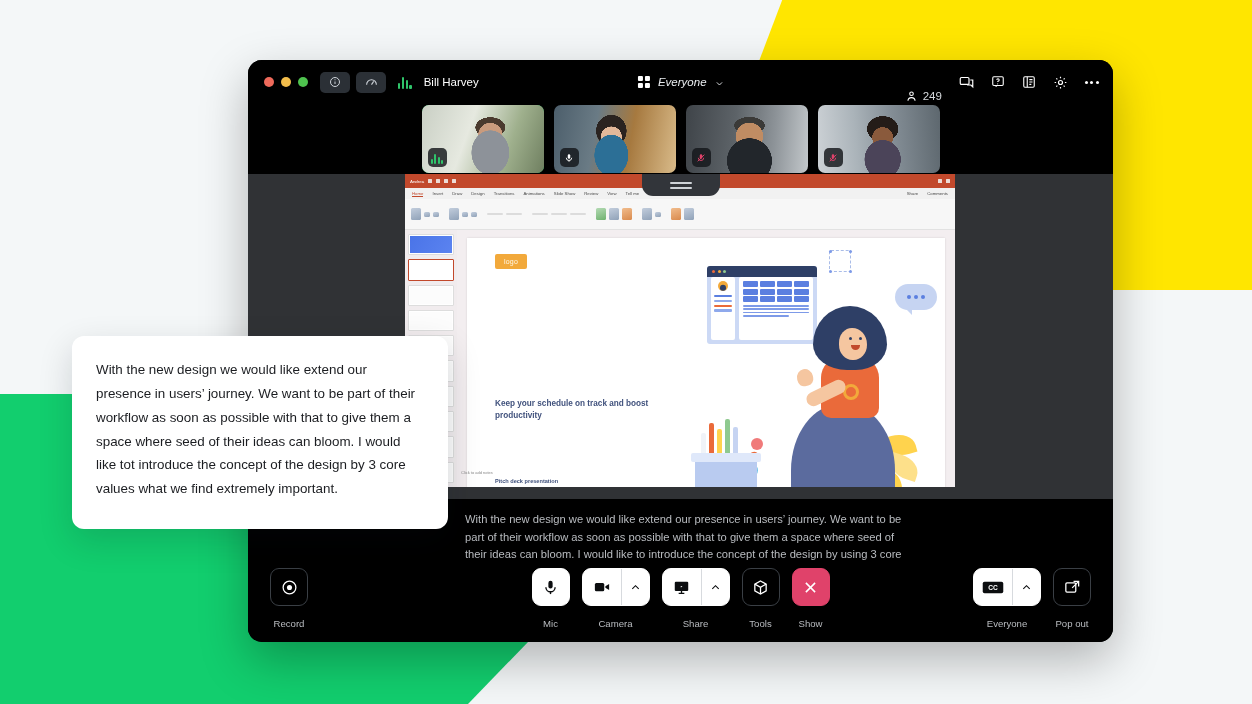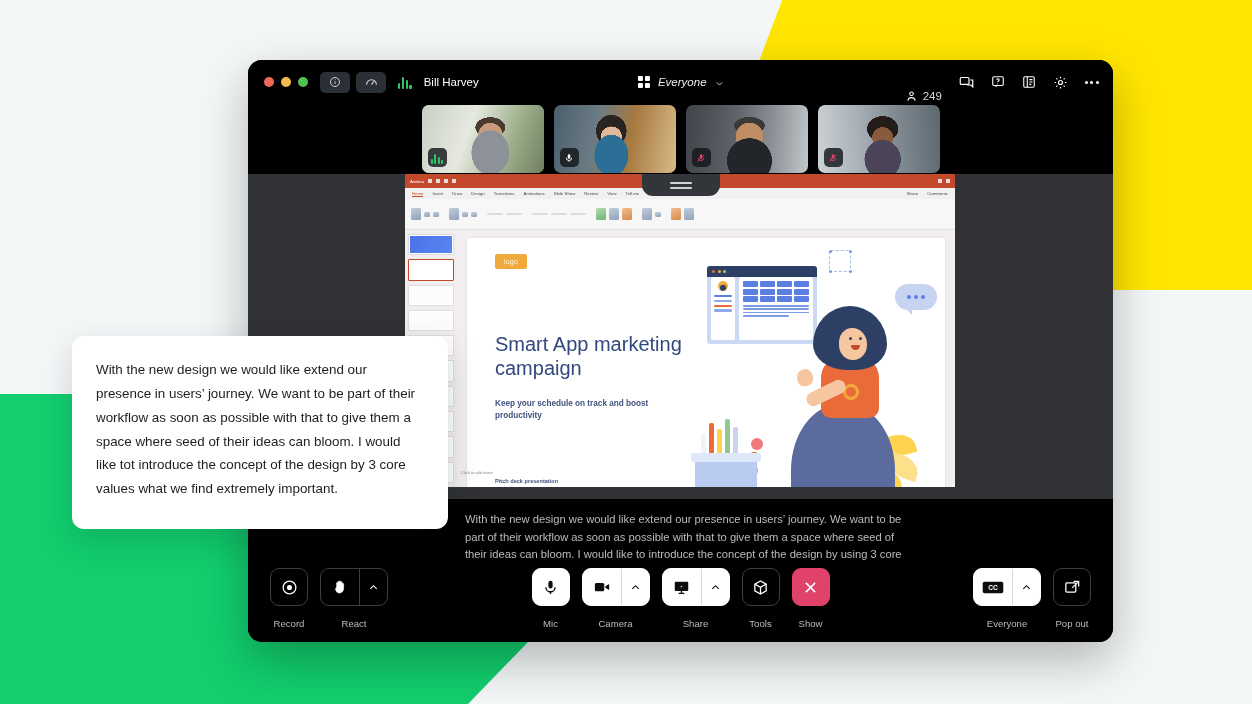--- a/index.html
+++ b/index.html
@@ -621,21 +621,20 @@
               </div>
             <div class="thumb t8">
                 <span class="mini"></span>
               </div>
           </div>
 
           <div class="ppt-stage">
             <div class="slide">
 
               <div class="logo-badge">logo</div>
-              <div class="slide-h">Smart App marketing campaign</div>
               <div class="slide-sub">Keep your schedule on track and boost productivity</div>
               <div class="slide-foot">Pitch deck presentation</div>
 
               <div class="ill">
 
                 <div class="node">
                     <i></i>
                     <i></i>
                     <i></i>
                     <i></i>
@@ -740,35 +739,20 @@
         <div class="ctl">
           <div class="btn">
             <svg width="17" height="17" viewBox="0 0 24 24" fill="none" stroke="#fff" stroke-width="1.8">
               <circle cx="12" cy="12" r="9"></circle>
                 <circle cx="12" cy="12" r="3.6" fill="#fff" stroke="none"></circle>
             </svg>
           </div>
           <span class="ctl-label">Record</span>
         </div>
 
-        <div class="ctl">
-          <div class="split">
-            <span class="seg">
-              <svg width="16" height="16" viewBox="0 0 24 24" fill="#fff" stroke="#fff" stroke-width="1">
-                <path d="M7 12V6.2a1.3 1.3 0 0 1 2.6 0V11V4.4a1.3 1.3 0 0 1 2.6 0V11V5a1.3 1.3 0 0 1 2.6 0v6V7.6a1.3 1.3 0 0 1 2.6 0V14c0 4-2.4 7-6 7s-6-2.6-6-6.4z"></path>
-              </svg>
-            </span>
-            <span class="seg">
-              <svg width="11" height="11" viewBox="0 0 24 24" fill="none" stroke="#fff" stroke-width="2.4">
-                  <polyline points="5 15 12 8 19 15"></polyline>
-                </svg>
-            </span>
-          </div>
-          <span class="ctl-label">React</span>
-        </div>
       </div>
 
       <div class="ctl-center">
 
         <div class="ctl">
           <div class="btn light">
             <svg width="17" height="17" viewBox="0 0 24 24" fill="none" stroke="#0b0d0f" stroke-width="2">
               <rect x="9" y="2.5" width="6" height="11" rx="3" fill="#0b0d0f" stroke="none"></rect>
               <path d="M5.5 11.5a6.5 6.5 0 0 0 13 0"></path>
                 <line x1="12" y1="18" x2="12" y2="21.3"></line>

